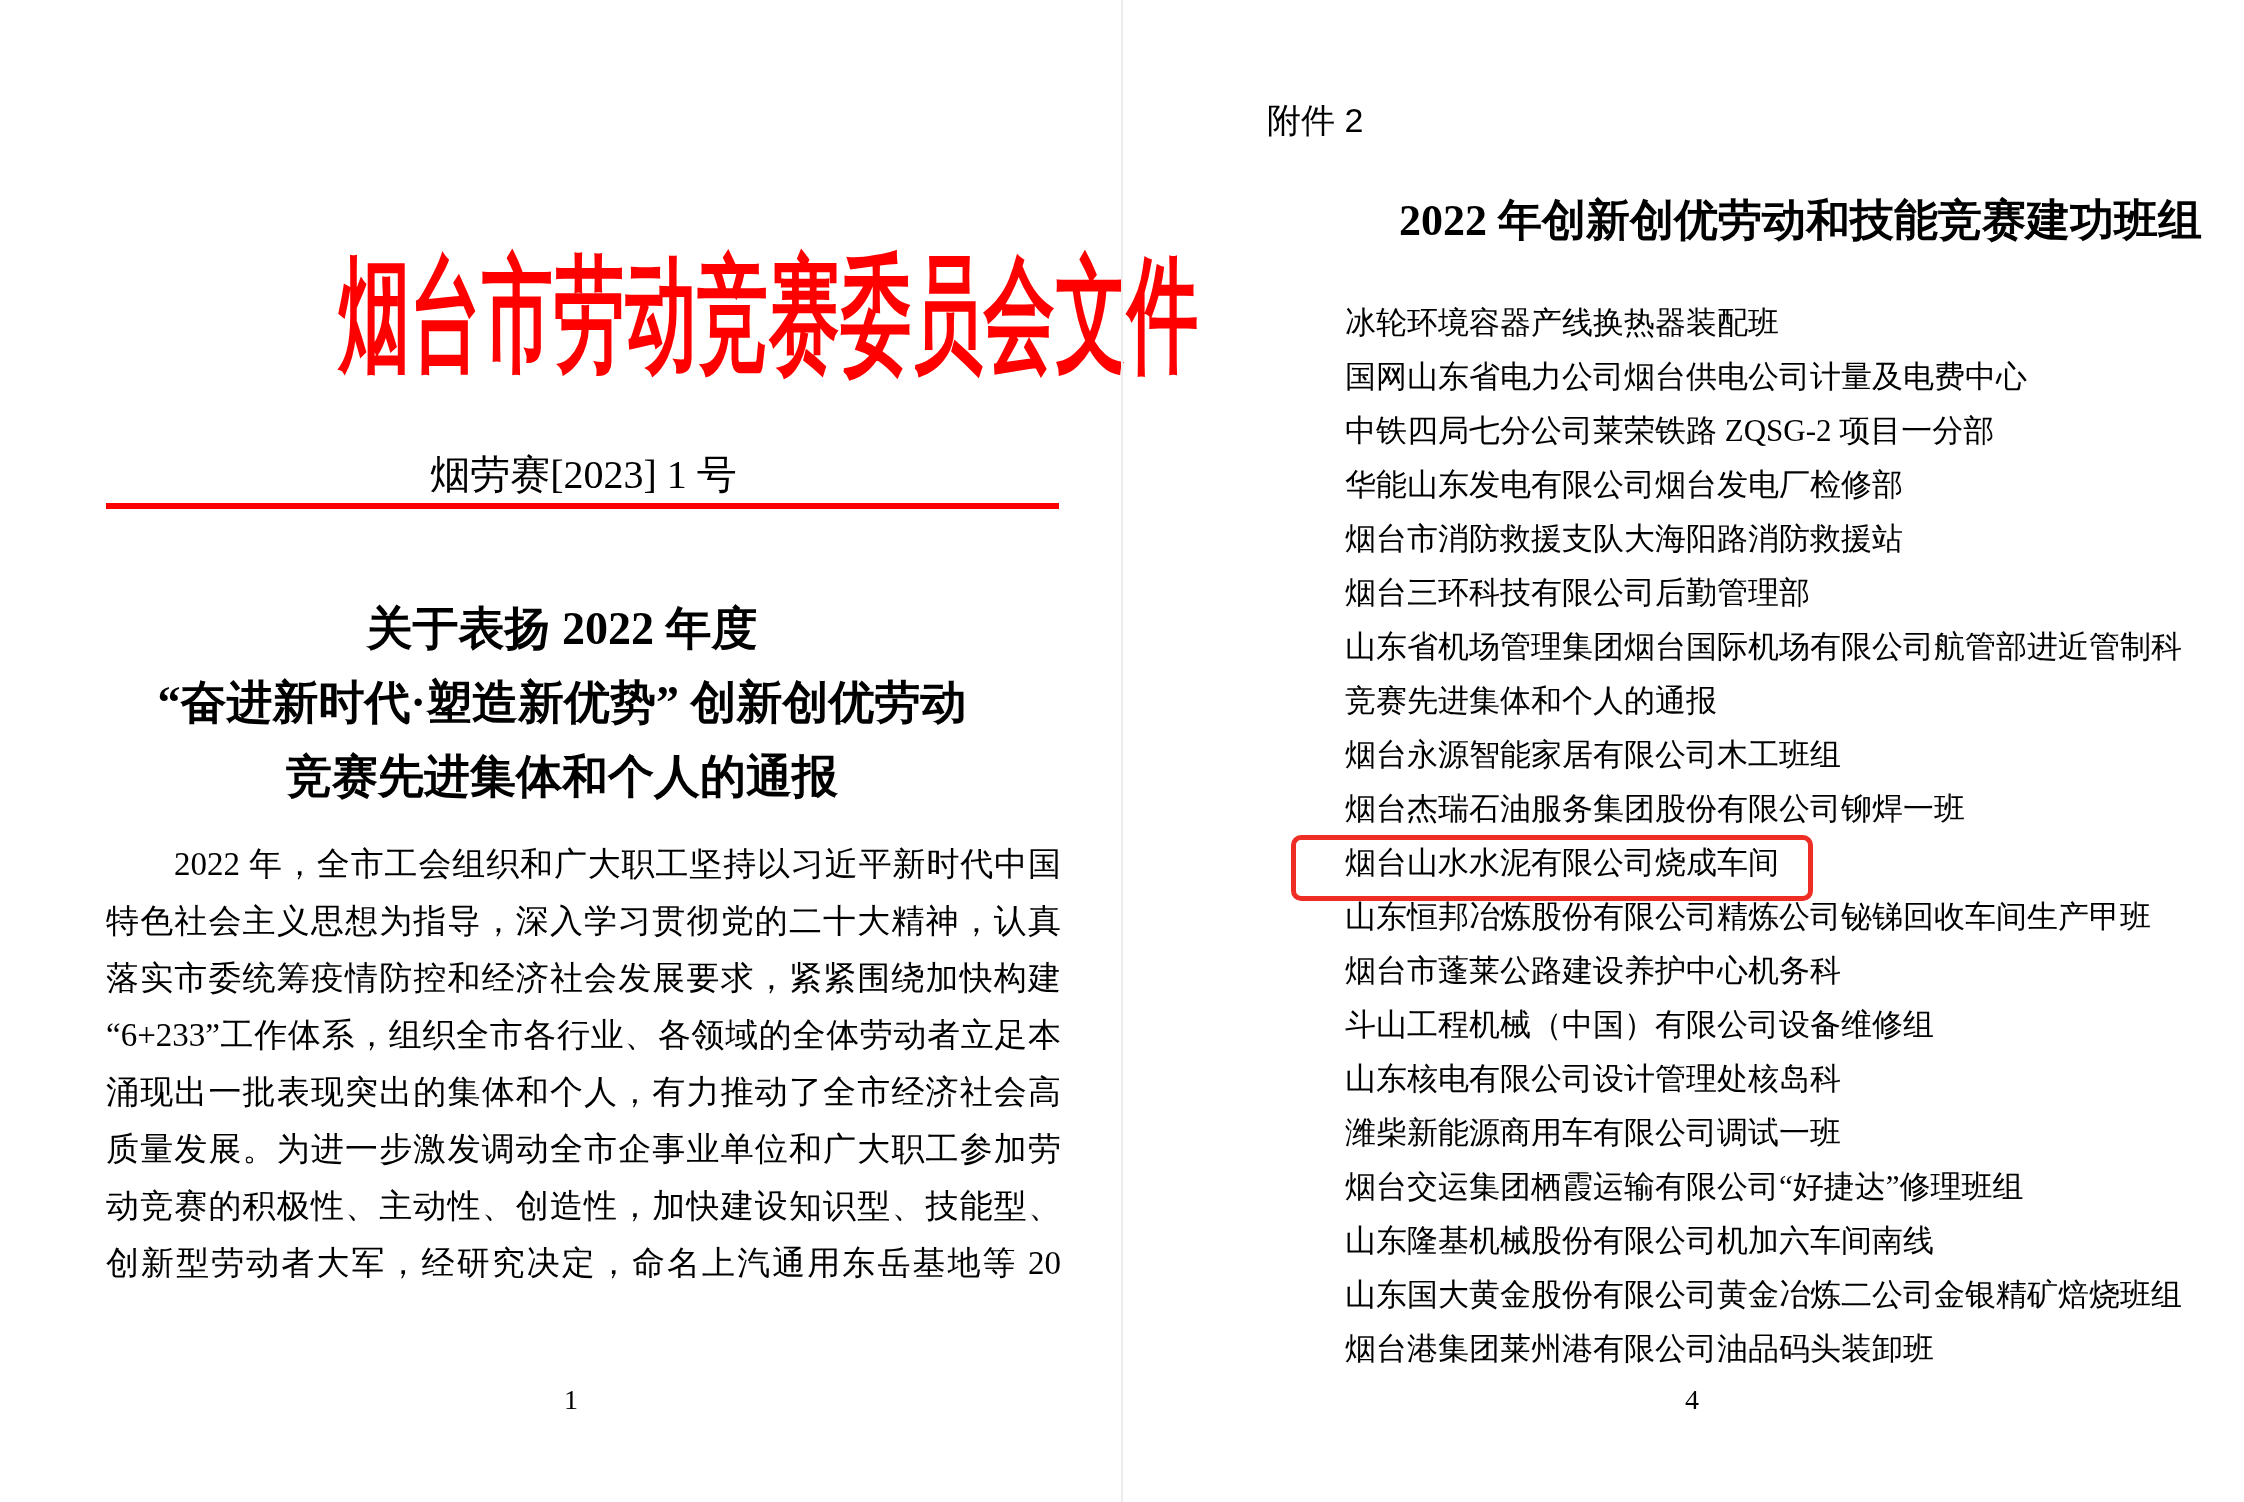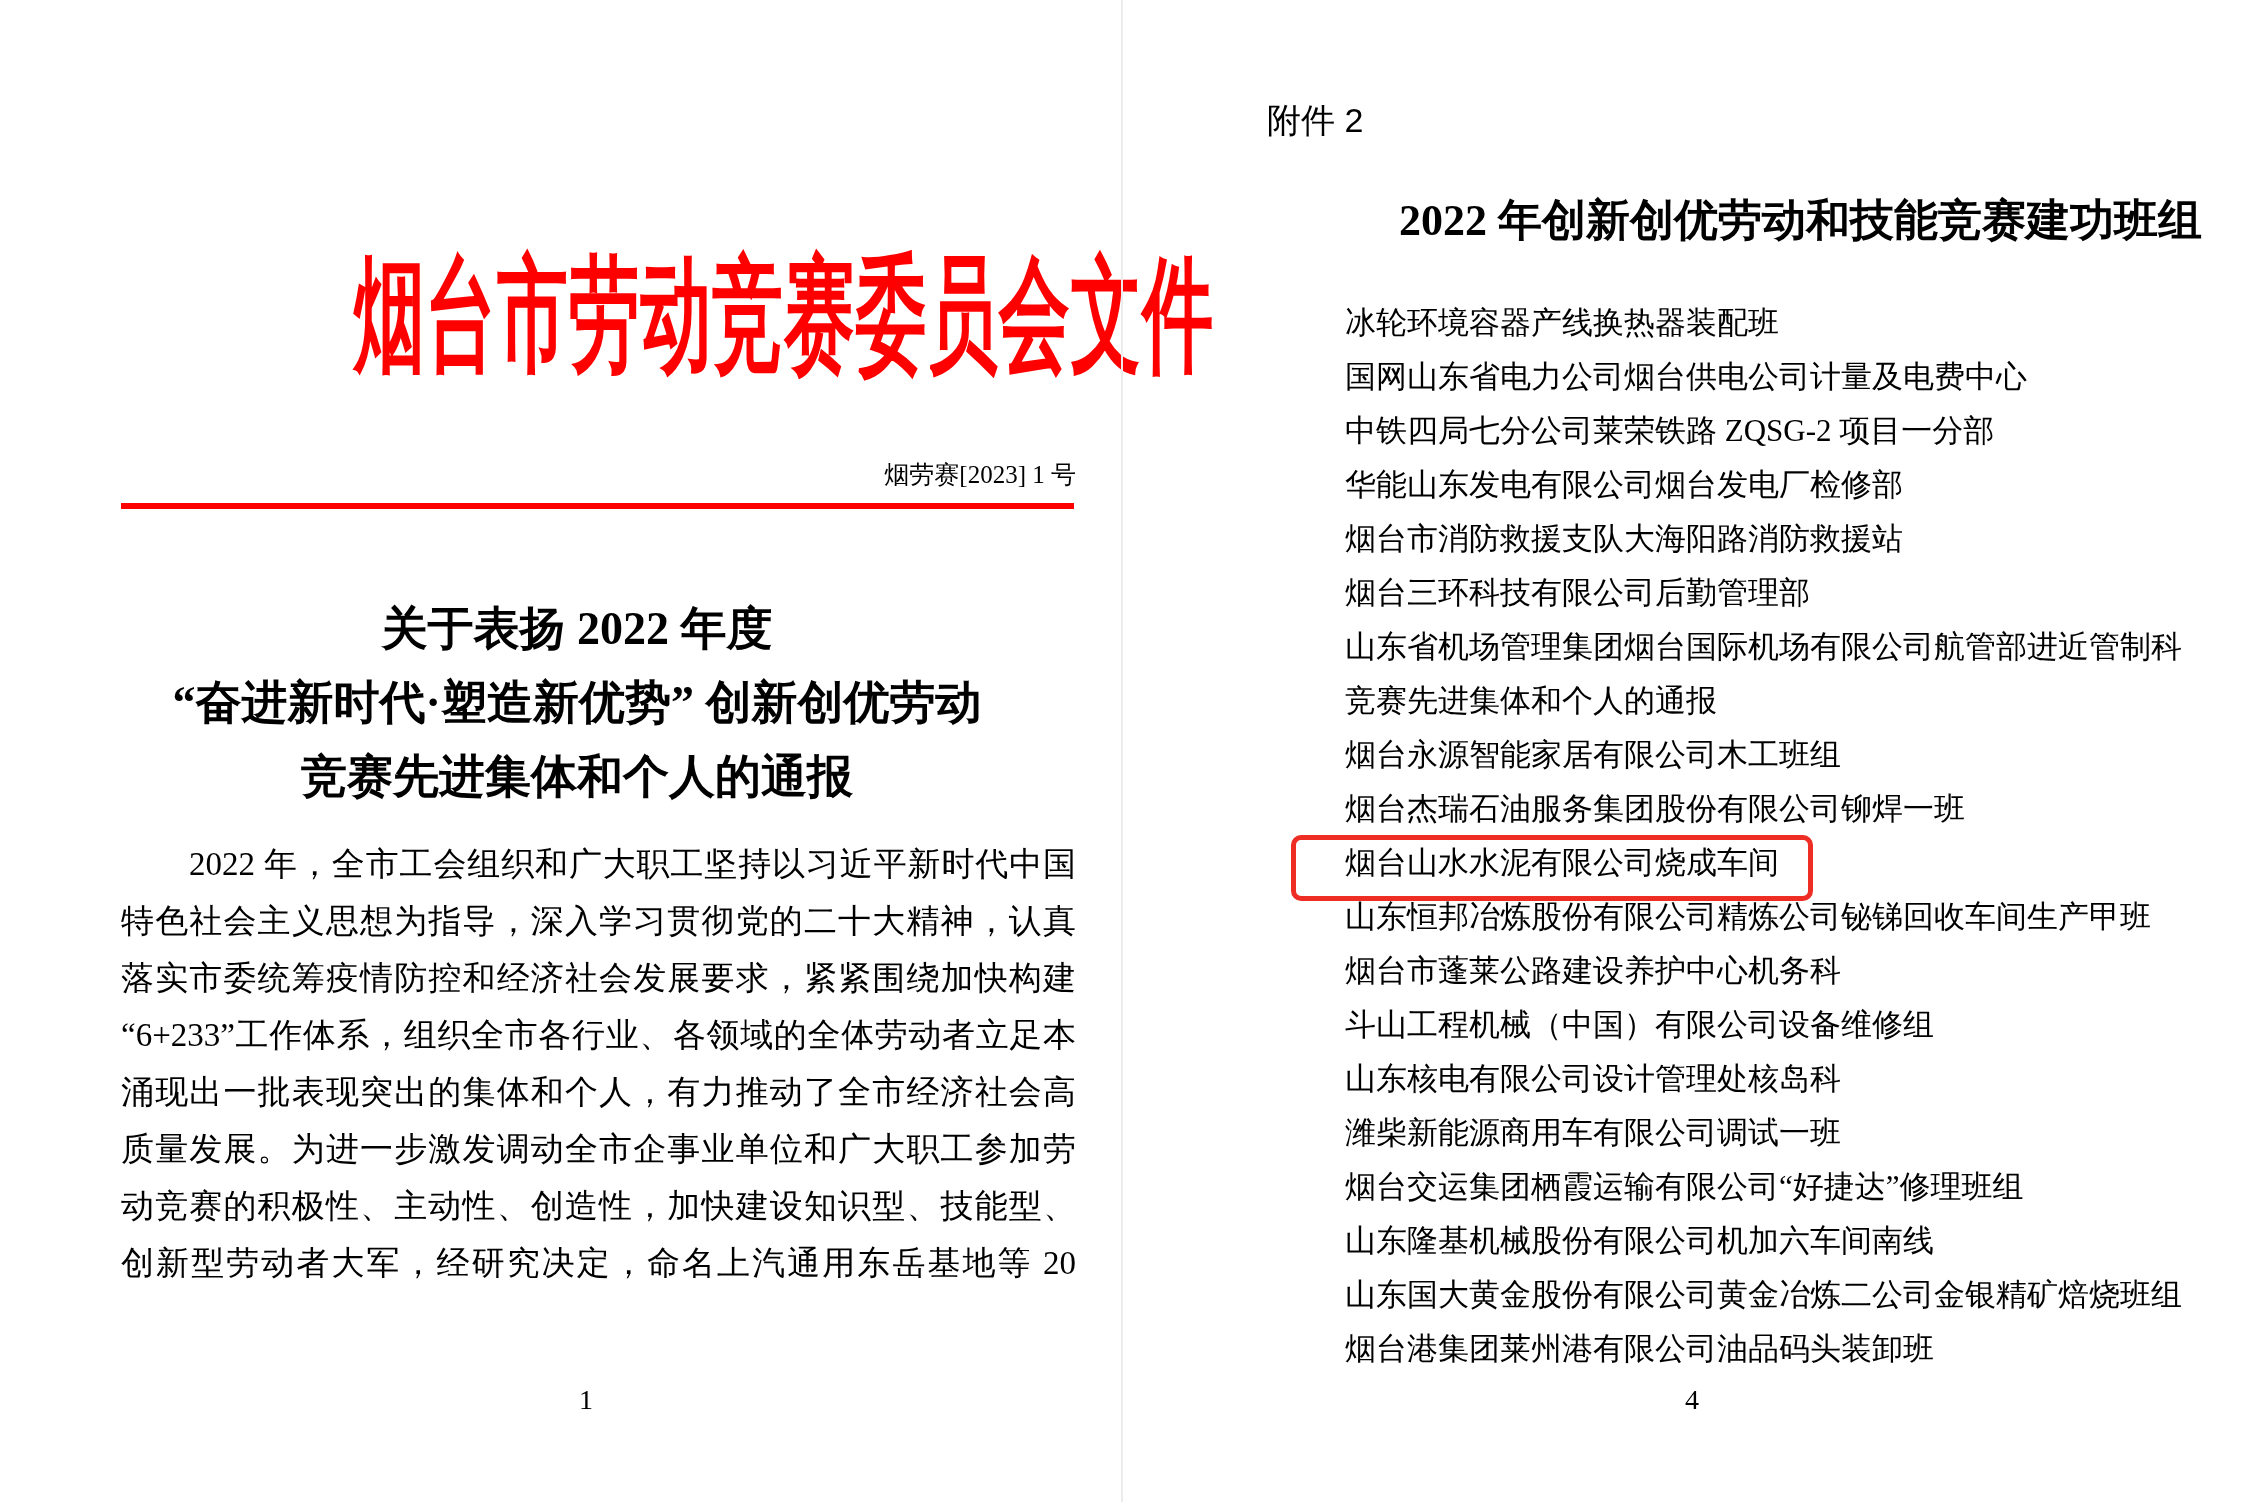--- a/index.html
+++ b/index.html
@@ -14,21 +14,21 @@
     overflow: hidden;
   }
 
   .page {
     position: absolute;
     top: 0;
     height: 1170px;
     width: 1122px;
     padding-left: 36px;
   }
-  .page-left  { left: 16px; }
+  .page-left  { left: 1px; }
   .page-right { left: 1122px; }
 
   .page-divider {
     position: absolute;
     left: 1121px;
     top: 0;
     width: 2px;
     height: 1502px;
     background: #ececec;
   }
@@ -51,22 +51,22 @@
     transform: scaleX(0.56);
     transform-origin: 50% 50%;
     letter-spacing: 2px;
   }
 
   .doc-number {
     position: absolute;
     left: 105px;
     width: 955px;
     top: 455px;
-    text-align: right;
-    font-size: 25px;
+    text-align: center;
+    font-size: 40px;
     line-height: 40px;
   }
 
   .red-rule {
     position: absolute;
     left: 105px;
     width: 953px;
     top: 503px;
     height: 6px;
     background: #ff0000;

